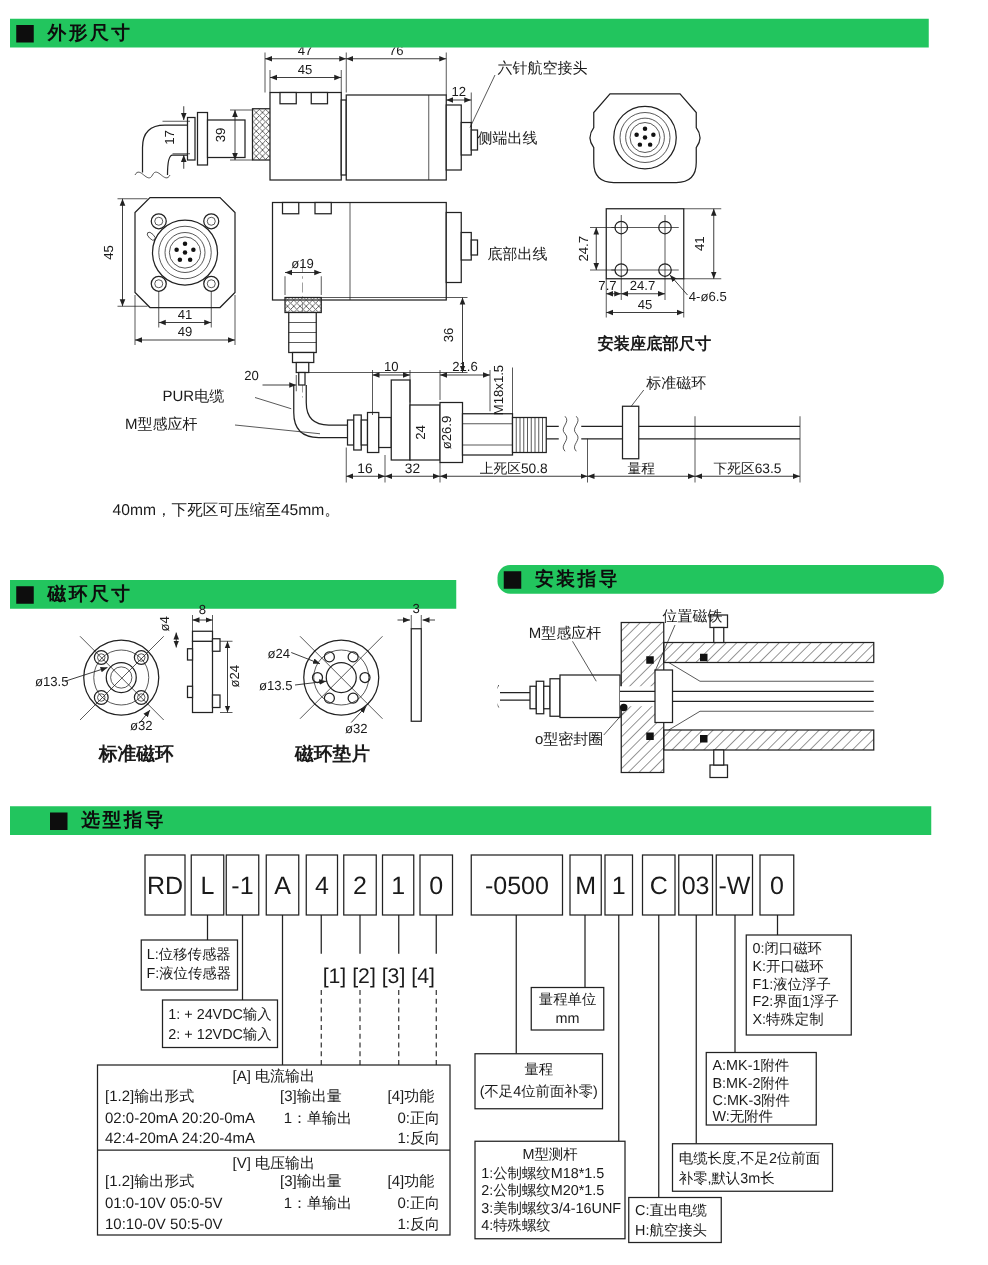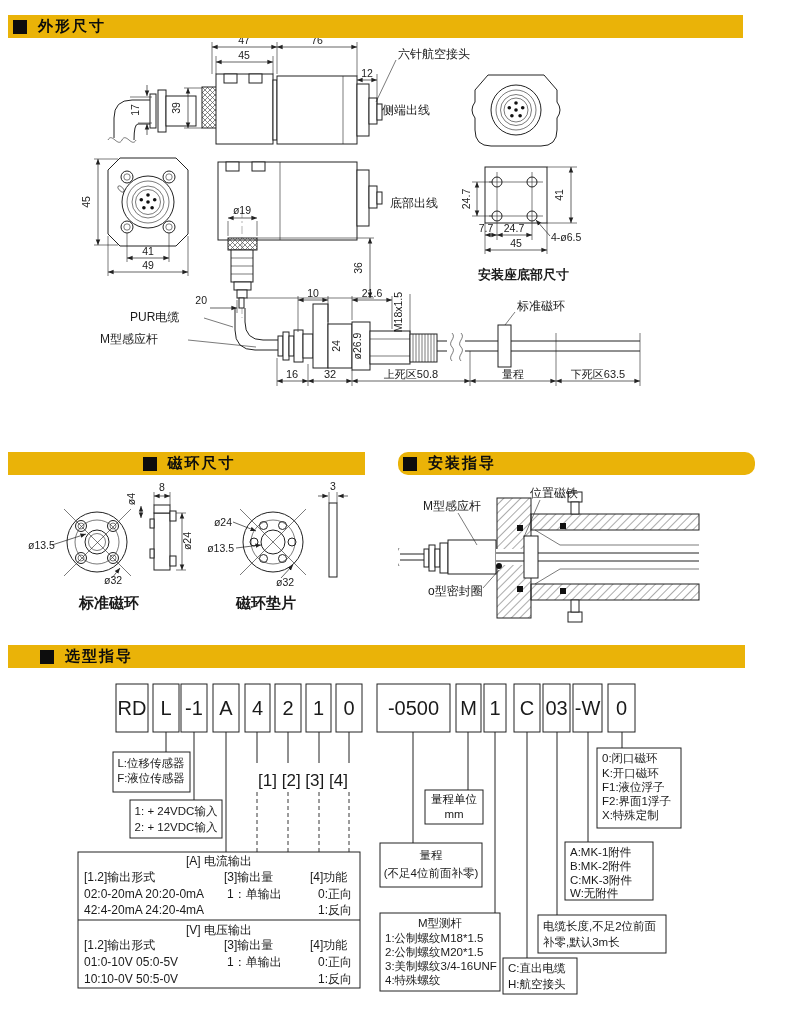--- a/index.html
+++ b/index.html
@@ -1,18 +1,18 @@
 <!DOCTYPE html>
 <html><head>
 <meta charset="utf-8">
 <style>
   html,body{margin:0;padding:0;background:#fff;}
   body{width:790px;height:1012px;font-family:"Liberation Sans",sans-serif;}
   .page{position:relative;width:790px;height:1012px;background:#fff;overflow:hidden;}
-  .bar{position:absolute;height:23px;background:#eab308;display:flex;align-items:center;gap:11px;padding-left:5px;box-sizing:border-box;}
+  .bar{position:absolute;height:23px;background:#22c55e;display:flex;align-items:center;gap:11px;padding-left:5px;box-sizing:border-box;}
   .bar .sq{width:14px;height:14px;background:#0d0d0d;flex:0 0 auto;}
   .bar .t{font-size:15px;font-weight:bold;color:#0d0d0d;letter-spacing:2px;white-space:nowrap;}
   .note{position:absolute;left:53px;top:399px;width:695px;font-size:12.5px;line-height:19px;color:#1a1a1a;}
   .note .l2{padding-left:37px;}
   svg{position:absolute;display:block;}
   svg text{fill:#1a1a1a;font-family:"Liberation Sans",sans-serif;}
   .d{font-size:10.5px;}
   .seg{font-size:11px;}
   .lab{font-size:12px;}
   .lab13{font-size:13px;font-weight:bold;}
@@ -273,23 +273,24 @@
       <text class="seg mid" x="292" y="378">16</text>
       <text class="seg mid" x="330" y="378">32</text>
       <text class="seg mid" x="411" y="378">上死区50.8</text>
       <text class="seg mid" x="513" y="378">量程</text>
       <text class="seg mid" x="598" y="378">下死区63.5</text>
       <text class="lab" x="517" y="310">标准磁环</text>
     </g>
   </svg>
 
   <div class="note">
+    <div class="l2">40mm，下死区可压缩至45mm。</div>
   </div>
 
-  <div class="bar" style="left:8px;top:452px;width:357px;justify-content:center;">
+  <div class="bar" style="left:8px;top:464px;width:357px;">
     <div class="sq"></div>
     <div class="t">磁环尺寸</div>
   </div>
   <div class="bar" style="left:398px;top:452px;width:357px;border-radius:10px;">
     <div class="sq"></div>
     <div class="t">安装指导</div>
   </div>
 
   <svg style="left:0;top:477px;" width="398" height="156" viewBox="0 477 398 156">
     <g>

